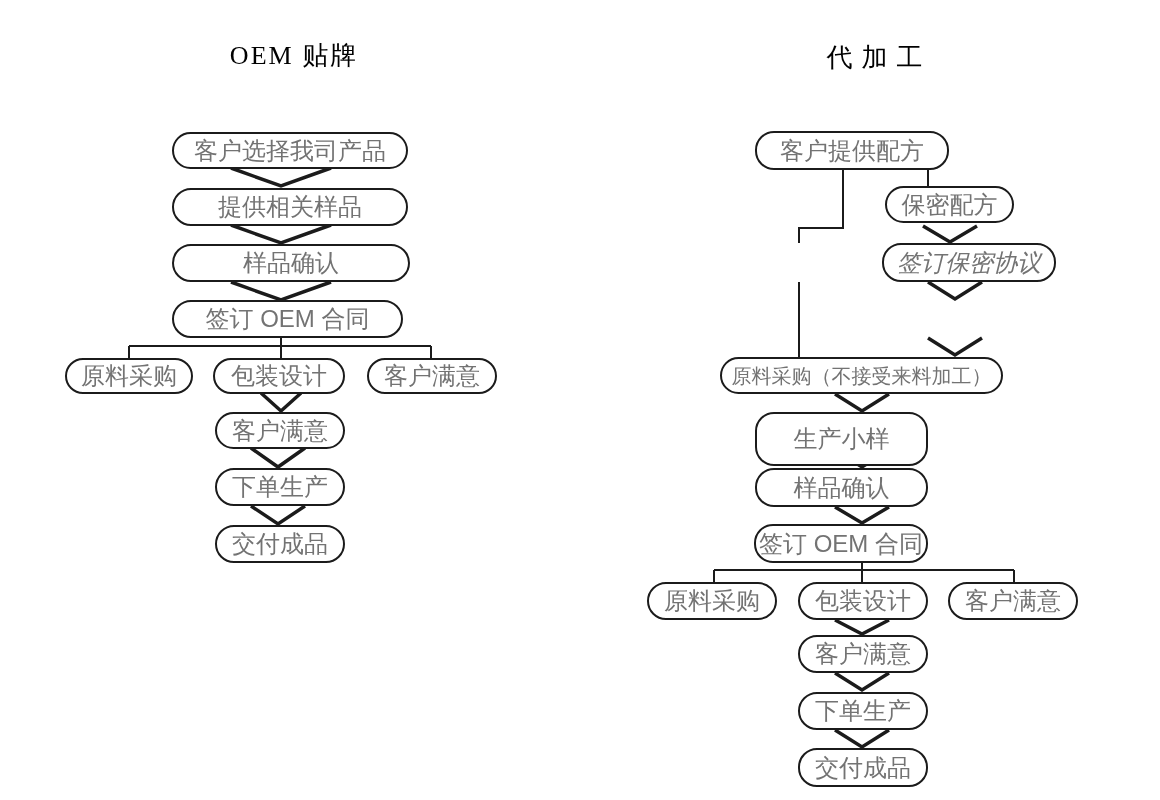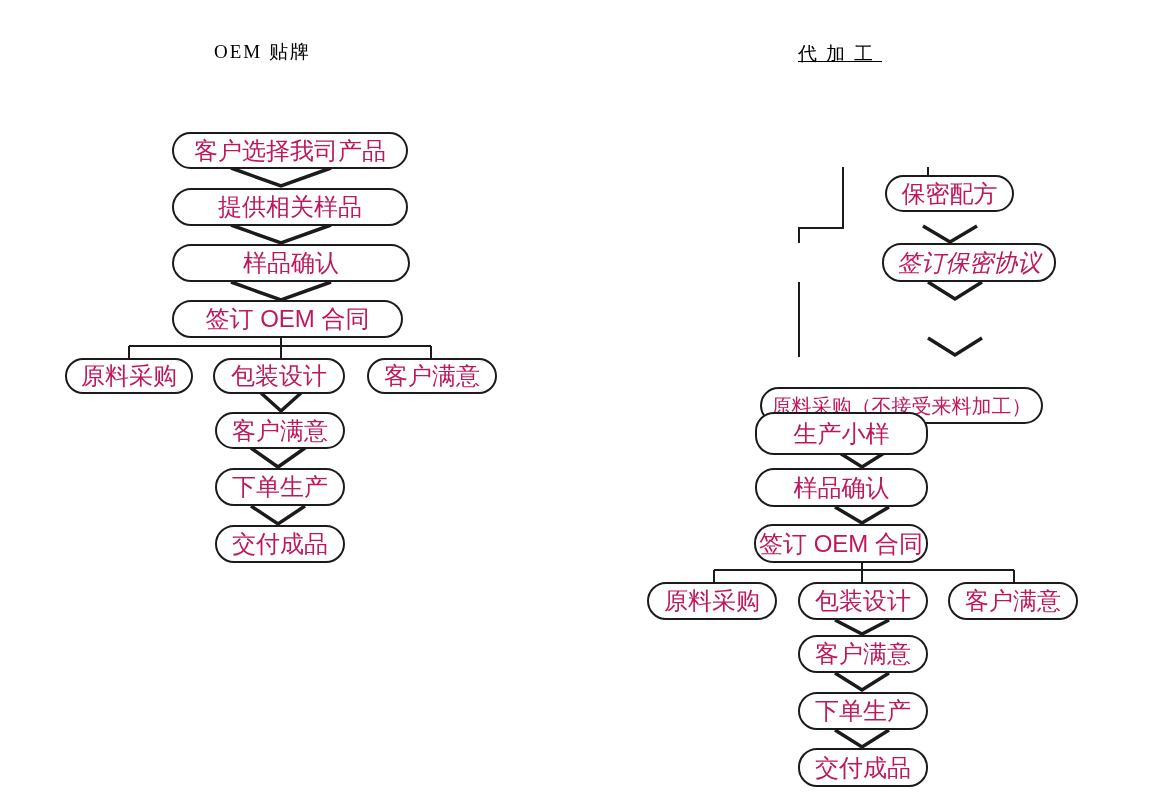--- a/index.html
+++ b/index.html
@@ -20,36 +20,36 @@
   .node {
     position: absolute;
     box-sizing: border-box;
     border: 2.5px solid #1b1b1b;
     border-radius: 19px;
     background: #ffffff;
     display: flex;
     align-items: center;
     justify-content: center;
     font-size: 24px;
-    color: #be185d;
+    color: #737373;
     white-space: nowrap;
     line-height: 1;
   }
   .node.small-text { font-size: 20px; }
   .diagram-title {
     position: absolute;
     font-family: "Liberation Serif", serif;
-    font-size: 19px;
+    font-size: 26px;
     color: #000000;
-    text-align: left;
+    text-align: center;
     white-space: nowrap;
     line-height: 1.1;
   }
   .title-left { letter-spacing: 2px; }
-  .title-right { letter-spacing: 9px; text-decoration: underline; }
+  .title-right { letter-spacing: 9px; }
 </style>
 </head>
 <body>
 
 <div class="canvas">
 
   <svg class="connectors" viewBox="0 0 1160 800" fill="none" stroke="#1b1b1b">
 
     <path stroke-width="2" d="M281,338 L281,346 M129,346 L431,346 M129,346 L129,358 M281,346 L281,358 M431,346 L431,358"></path>
 
@@ -87,24 +87,25 @@
   <div class="node" style="left:172px; top:188px; width:236px; height:38px;">提供相关样品</div>
   <div class="node" style="left:172px; top:244px; width:238px; height:38px;">样品确认</div>
   <div class="node" style="left:172px; top:300px; width:231px; height:38px;">签订 OEM 合同</div>
   <div class="node" style="left:65px; top:358px; width:128px; height:36px;">原料采购</div>
   <div class="node" style="left:213px; top:358px; width:132px; height:36px;">包装设计</div>
   <div class="node" style="left:367px; top:358px; width:130px; height:36px;">客户满意</div>
   <div class="node" style="left:215px; top:412px; width:130px; height:37px;">客户满意</div>
   <div class="node" style="left:215px; top:468px; width:130px; height:38px;">下单生产</div>
   <div class="node" style="left:215px; top:525px; width:130px; height:38px;">交付成品</div>
 
-  <div class="node" style="left:885px; top:175px; width:129px; height:37px;">保密配方</div>
+  <div class="node" style="left:755px; top:131px; width:194px; height:39px;">客户提供配方</div>
+  <div class="node" style="left:885px; top:186px; width:129px; height:37px;">保密配方</div>
   <div class="node" style="left:882px; top:243px; width:174px; height:39px;font-style:italic;">签订保密协议</div>
-  <div class="node small-text" style="left:760px; top:357px; width:283px; height:37px;margin-top:30px;">原料采购（不接受来料加工）</div>
-  <div class="node" style="left:755px; top:412px; width:173px; height:43px;">生产小样</div>
+  <div class="node small-text" style="left:720px; top:357px; width:283px; height:37px;">原料采购（不接受来料加工）</div>
+  <div class="node" style="left:755px; top:412px; width:173px; height:54px;">生产小样</div>
   <div class="node" style="left:755px; top:468px; width:173px; height:39px;">样品确认</div>
   <div class="node" style="left:754px; top:524px; width:174px; height:39px;">签订 OEM 合同</div>
   <div class="node" style="left:647px; top:582px; width:130px; height:38px;">原料采购</div>
   <div class="node" style="left:798px; top:582px; width:130px; height:38px;">包装设计</div>
   <div class="node" style="left:948px; top:582px; width:130px; height:38px;">客户满意</div>
   <div class="node" style="left:798px; top:635px; width:130px; height:38px;">客户满意</div>
   <div class="node" style="left:798px; top:692px; width:130px; height:38px;">下单生产</div>
   <div class="node" style="left:798px; top:748px; width:130px; height:39px;">交付成品</div>
 
 </div>

